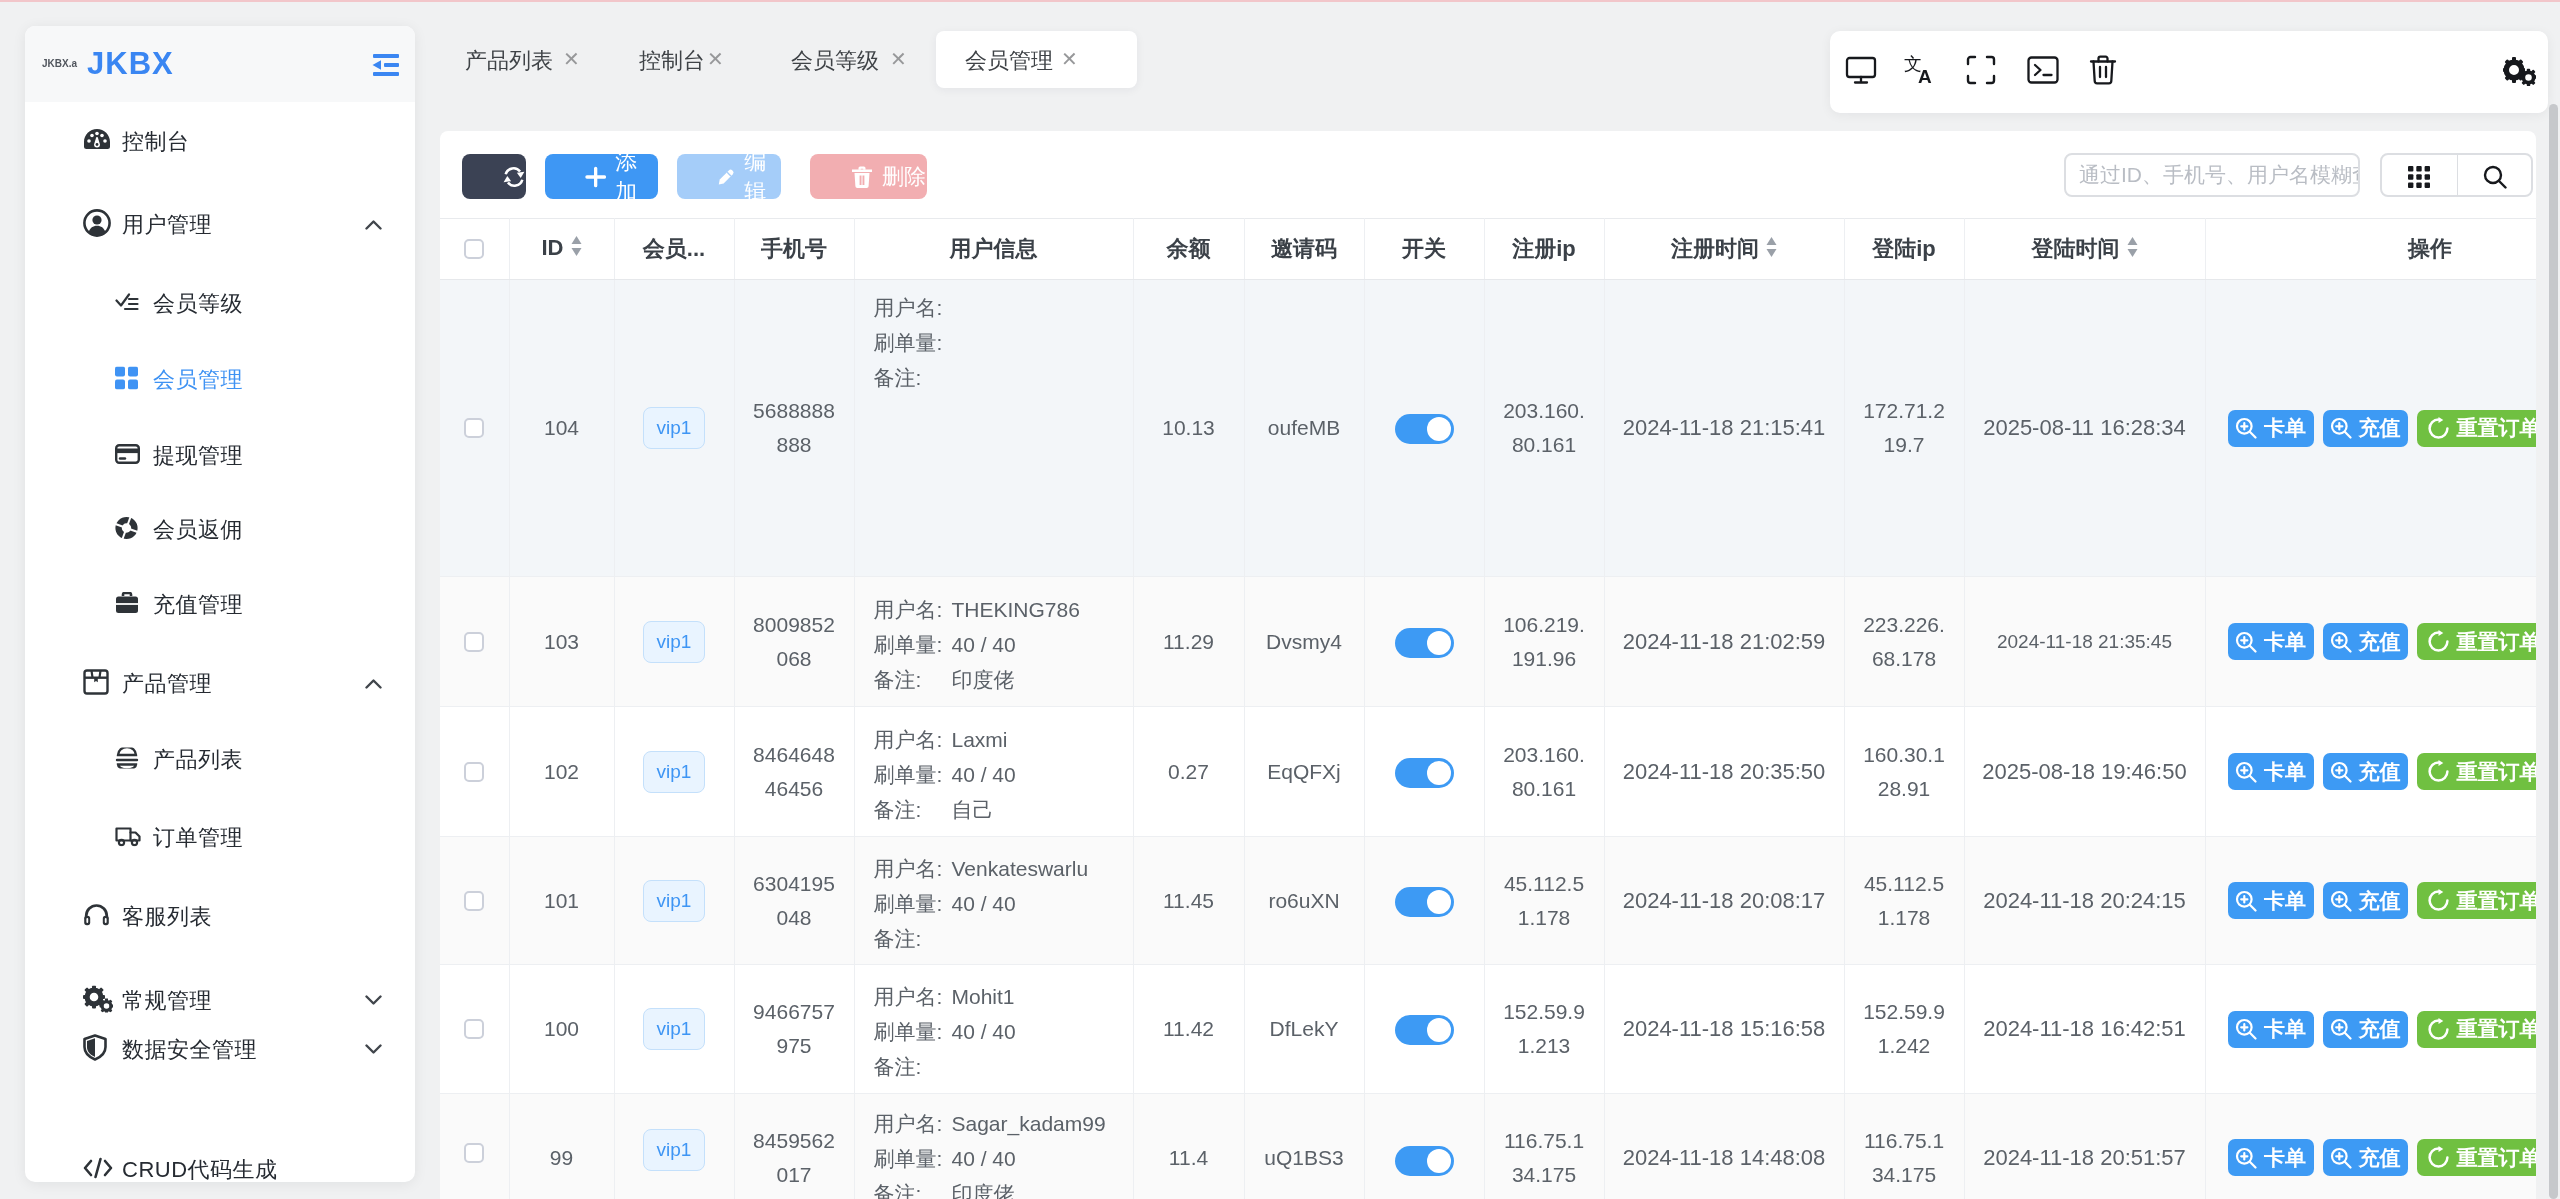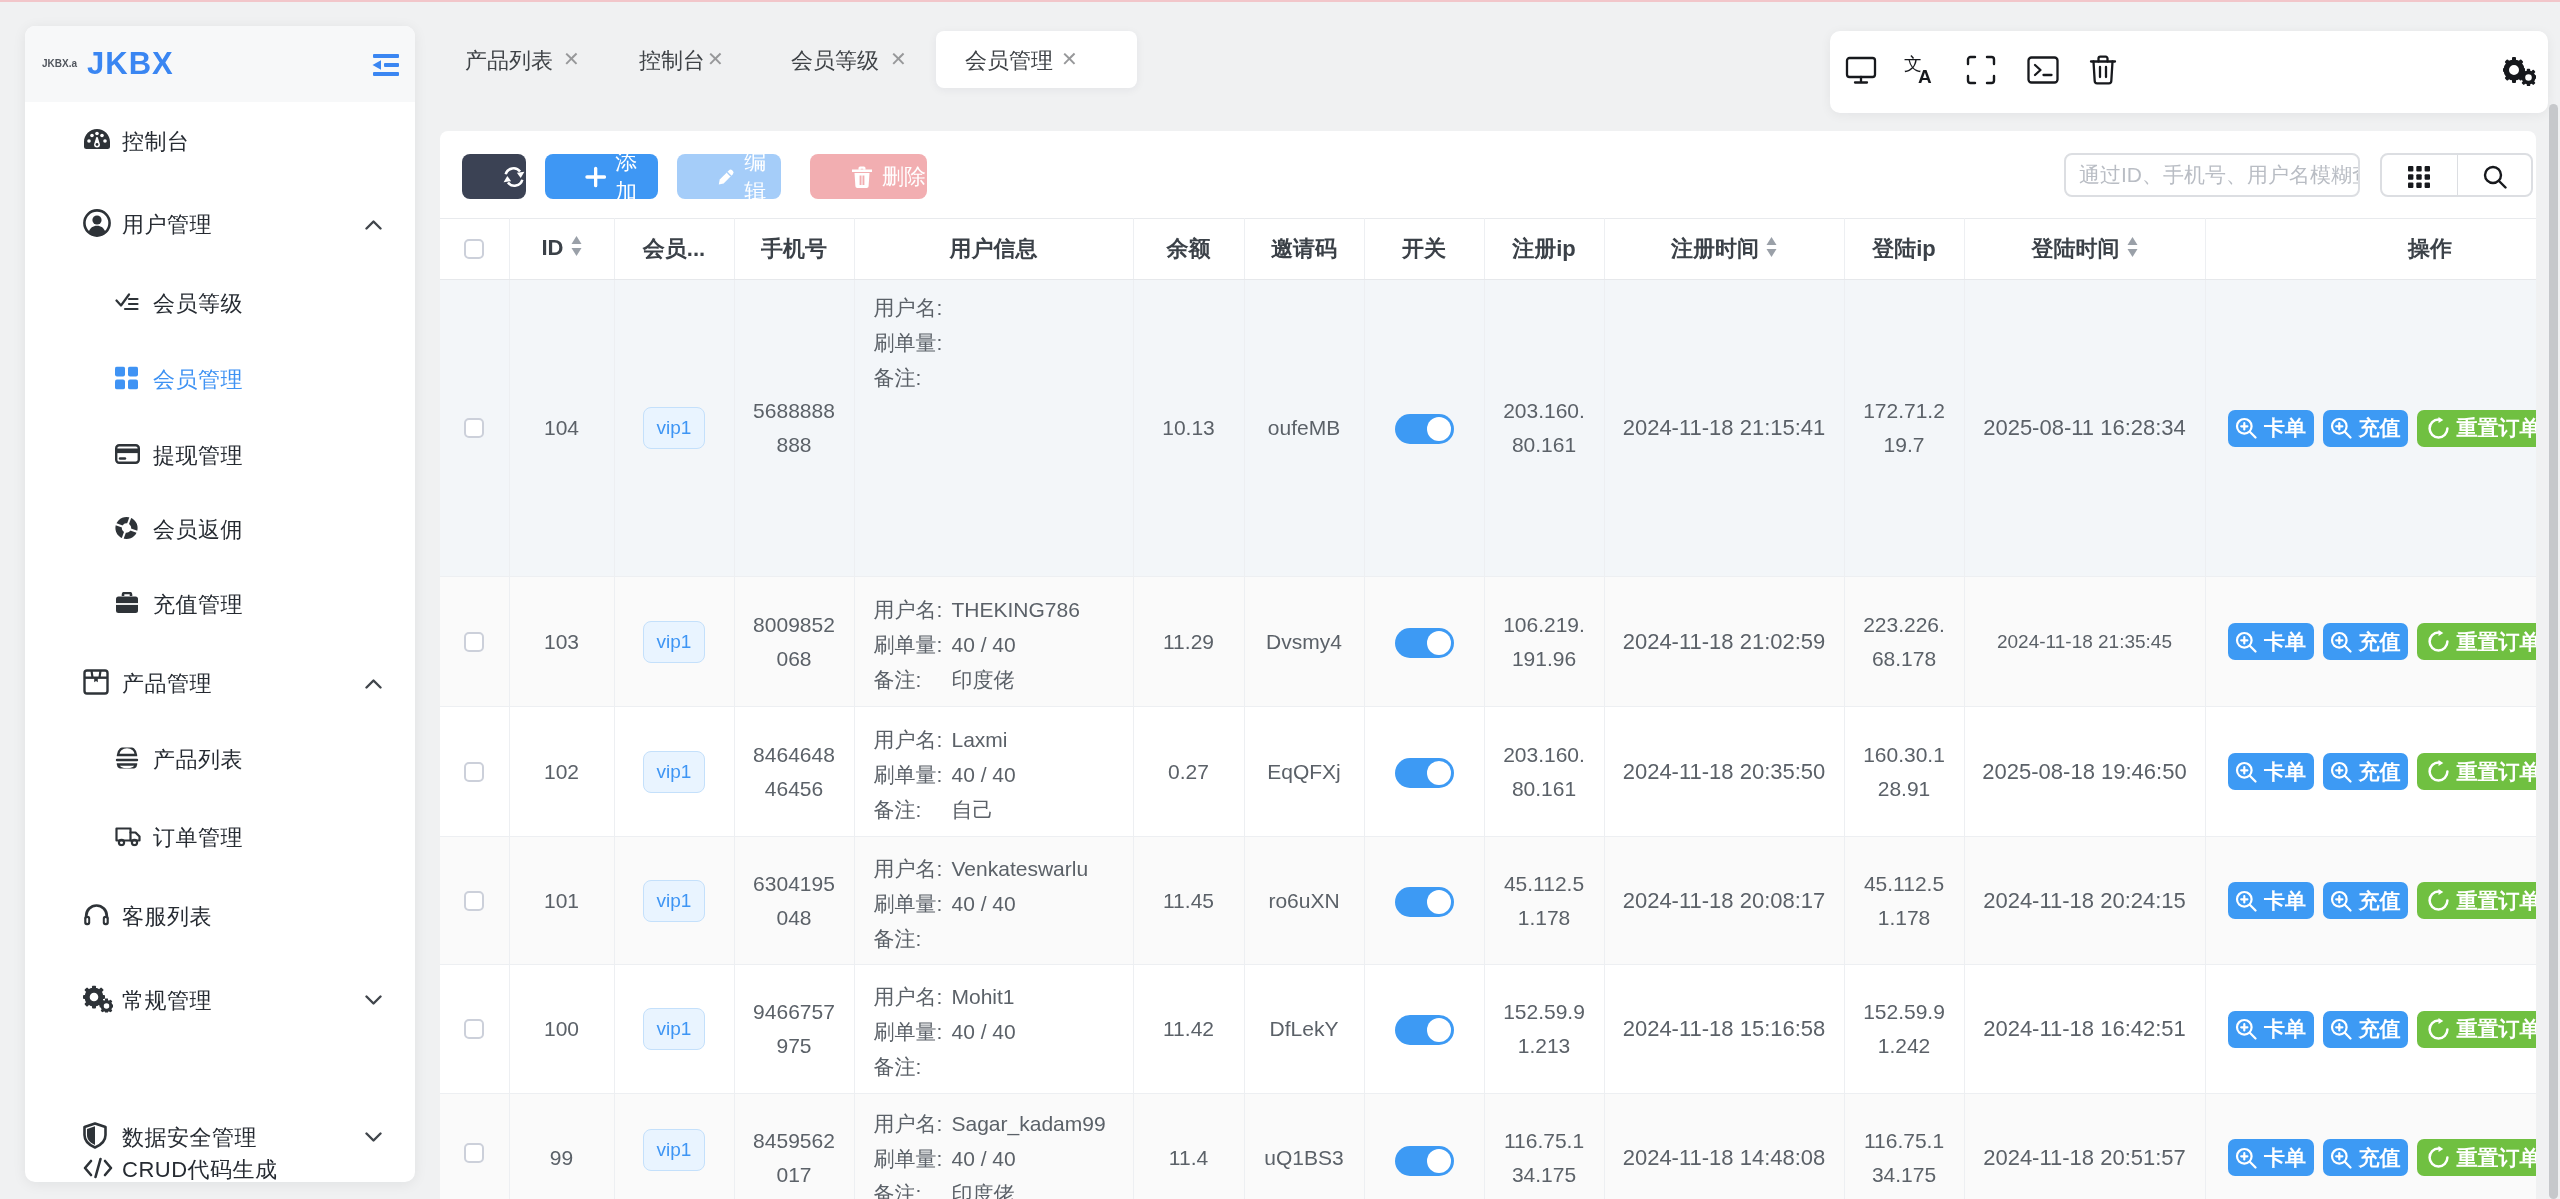--- a/index.html
+++ b/index.html
@@ -218,21 +218,21 @@
               <rect x="25.4" y="14.7" width="3.6" height="3" rx=".8" transform="rotate(-45 27.2 16.2)"></rect>
               <rect x="18" y="23.3" width="3.6" height="3" rx=".8" transform="rotate(-45 19.8 24.8)"></rect>
               <rect x="25.4" y="23.3" width="3.6" height="3" rx=".8" transform="rotate(45 27.2 24.8)"></rect>
             </g>
           </svg></span>
       <span class="tx">常规管理</span>
       <span class="chev"><svg width="17" height="11" viewBox="0 0 17 11">
             <path d="M1.5 1.5 L8.5 8.5 L15.5 1.5" fill="none" stroke="#41464c" stroke-width="2.4" stroke-linecap="round" stroke-linejoin="round"></path>
           </svg></span>
     </div>
-    <div class="mi lv1" style="top:1074px">
+    <div class="mi lv1" style="top:986px">
       <span class="ic"><svg width="24" height="28" viewBox="0 0 24 28">
             <path d="M12 1.5 L22.5 5 V13 c0 6.5-4.5 10-10.5 12.5 C6 23 1.5 19.5 1.5 13 V5 z" fill="none" stroke="#2e3338" stroke-width="2.6" stroke-linejoin="round"></path>
             <path d="M12 4.2 L4 6.9 V13 c0 5 3.4 7.8 8 9.9 z" fill="#2e3338"></path>
           </svg></span>
       <span class="tx">数据安全管理</span>
       <span class="chev"><svg width="17" height="11" viewBox="0 0 17 11">
             <path d="M1.5 1.5 L8.5 8.5 L15.5 1.5" fill="none" stroke="#41464c" stroke-width="2.4" stroke-linecap="round" stroke-linejoin="round"></path>
           </svg></span>
     </div>
     <div class="mi lv1" style="top:1106px">

